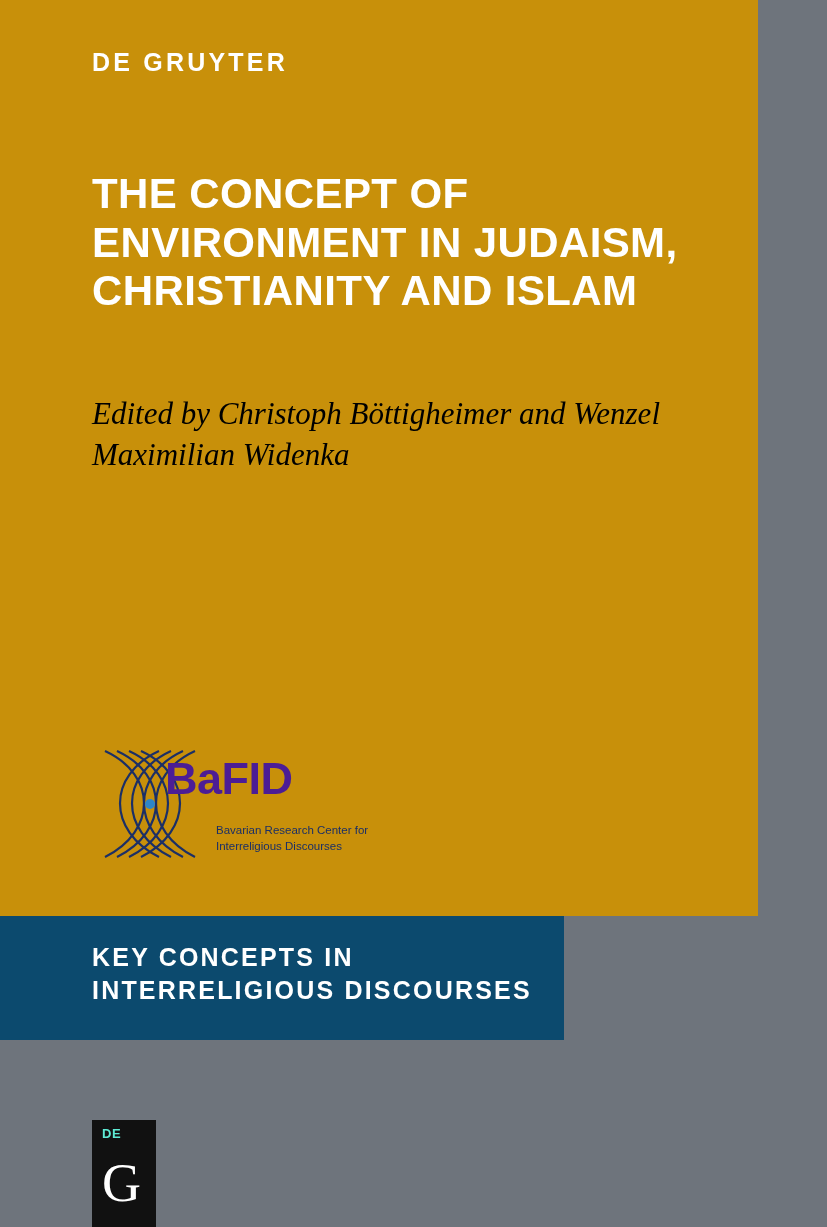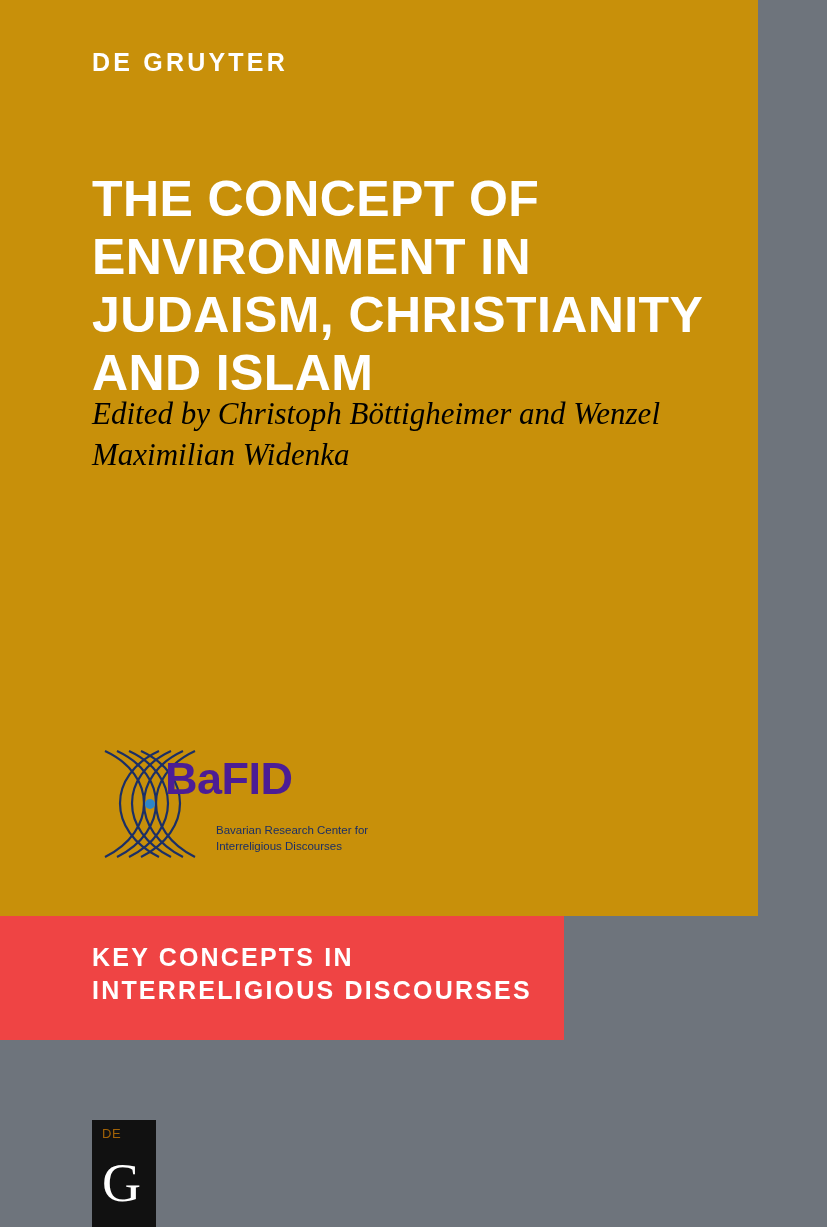--- a/index.html
+++ b/index.html
@@ -36,21 +36,21 @@
     font-size: 25px;
     font-weight: bold;
     letter-spacing: 3.2px;
   }
   .title {
     position: absolute;
     left: 92px;
     top: 170px;
     width: 620px;
     color: #ffffff;
-    font-size: 50px;
+    font-size: 42px;
     font-weight: bold;
     line-height: 1.16;
     letter-spacing: 0.4px;
     text-transform: uppercase;
   }
   .editors {
     position: absolute;
     left: 92px;
     top: 393px;
     width: 640px;
@@ -93,21 +93,21 @@
     width: 180px;
     margin-left: 48px;
   }
   
   .series-band {
     position: absolute;
     left: 0;
     top: 916px;
     width: 564px;
     height: 124px;
-    background: #ef4444;
+    background: #0c4a6e;
   }
   .series-text {
     position: absolute;
     left: 92px;
     top: 25px;
     color: #ffffff;
     font-size: 25px;
     font-weight: bold;
     line-height: 1.3;
     letter-spacing: 2.2px;
@@ -119,23 +119,23 @@
     left: 92px;
     top: 1120px;
     width: 64px;
     height: 107px;
     background: #111111;
   }
   .dg-de {
     position: absolute;
     left: 10px;
     top: 8px;
-    color: #a16207;
+    color: #5eead4;
     font-size: 13px;
-    font-weight: normal;
+    font-weight: bold;
     line-height: 0.95;
     letter-spacing: 0.5px;
   }
   .dg-g {
     position: absolute;
     left: 10px;
     top: 36px;
     color: #ffffff;
     font-family: "Liberation Serif", serif;
     font-size: 54px;

